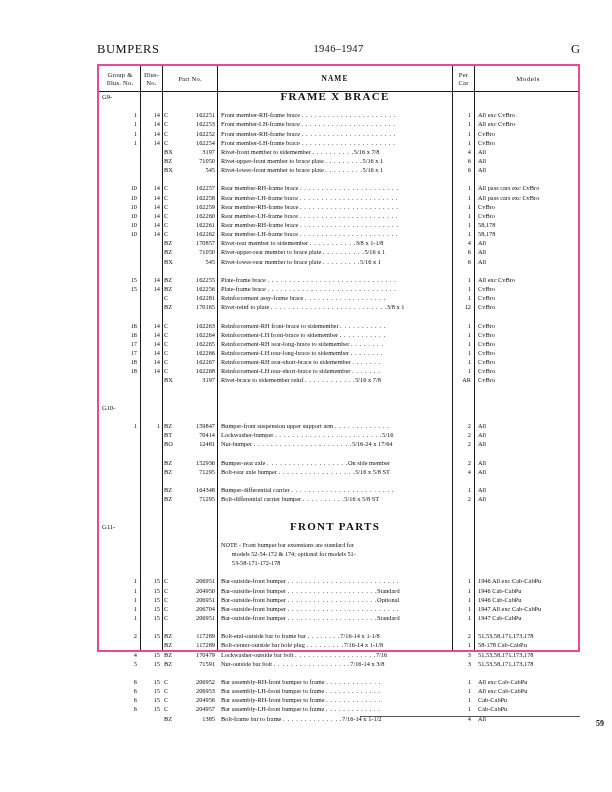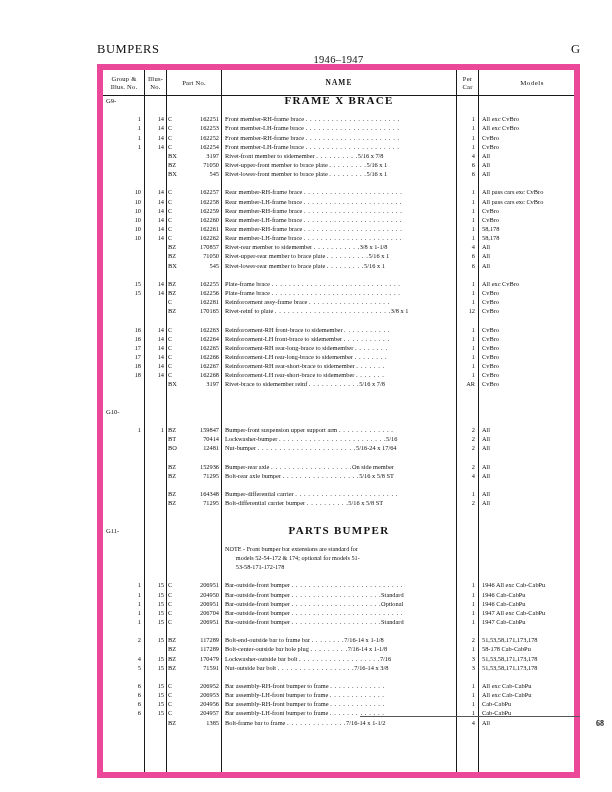--- a/index.html
+++ b/index.html
@@ -8,26 +8,26 @@
     background:#ffffff;
     font-family:"Liberation Serif", serif;
     color:#111;
     -webkit-font-smoothing:none;
   }
   .page{position:relative;width:612px;height:792px;overflow:hidden;padding-left:24px;}
 
   
   .hdr{position:absolute;left:97px;top:42px;width:483px;height:20px;}
   .hdr .title{position:absolute;left:0;top:0;font-size:12.5px;letter-spacing:.6px;font-weight:normal;}
-  .hdr .years{position:absolute;left:0;right:0;top:12px;text-align:center;font-size:10.5px;letter-spacing:.3px;}
+  .hdr .years{position:absolute;left:0;right:0;top:1px;text-align:center;font-size:10.5px;letter-spacing:.3px;}
   .hdr .sect{position:absolute;right:0;top:0;font-size:12.5px;}
 
   
-  .tbl{position:absolute;left:97px;top:64px;width:483px;height:714px;
-       border:6px solid #ec4899;box-sizing:border-box;}
+  .tbl{position:absolute;left:97px;top:64px;width:483px;height:588px;
+       border:2px solid #ec4899;box-sizing:border-box;}
   .vline{position:absolute;top:0;bottom:0;width:1px;background:#1a1a1a;}
   .v1{left:41px;} .v2{left:63px;} .v3{left:118px;} .v4{left:353px;} .v5{left:375px;}
   .hline{position:absolute;left:0;right:0;height:1px;background:#1a1a1a;}
   .h1{top:25px;}
 
   
   .thead{position:absolute;left:0;top:0;height:25px;width:100%;}
   .th{position:absolute;text-align:center;font-size:6.6px;line-height:8.2px;
       letter-spacing:.2px;}
   .th-group{left:1px;width:40px;top:5px;}
@@ -415,21 +415,21 @@
           <div class="c c-pfx">BZ</div>
           <div class="c c-pno">71295</div>
           <div class="c c-name"><span>Bolt-differential carrier bumper </span><span class="dots">. . . . . . . . . .</span><span>5/16 x 5/8  ST</span></div>
           <div class="c c-per">2</div>
           <div class="c c-mod">All</div>
         </div>
         <div class="row"></div>
         <div class="row"></div>
         <div class="row">
           <div class="grouplbl">G11-</div>
-          <div class="secthead">PARTS BUMPER</div>
+          <div class="secthead">FRONT PARTS</div>
         </div>
         <div class="row"></div>
         <div class="row">
           <div class="c" style="left: 122px; white-space: pre; font-size: 6.2px;">NOTE - Front bumper bar extensions are standard for</div>
         </div>
         <div class="row">
           <div class="c" style="left: 122px; white-space: pre; font-size: 6.2px;">       models 52-54-172 &amp; 174; optional for models 51-</div>
         </div>
         <div class="row">
           <div class="c" style="left: 122px; white-space: pre; font-size: 6.2px;">       53-58-171-172-178</div>
@@ -560,14 +560,14 @@
           <div class="c c-pfx">BZ</div>
           <div class="c c-pno">1385</div>
           <div class="c c-name"><span>Bolt-frame bar to frame </span><span class="dots">. . . . . . . . . . . . . .</span><span>7/16-14 x 1-1/2</span></div>
           <div class="c c-per">4</div>
           <div class="c c-mod">All</div>
         </div>
       </div>
   </div>
 
   <div class="botline"></div>
-  <div class="pageno">68</div>
+  <div class="pageno">59</div>
 </div>
 
 </body></html>

